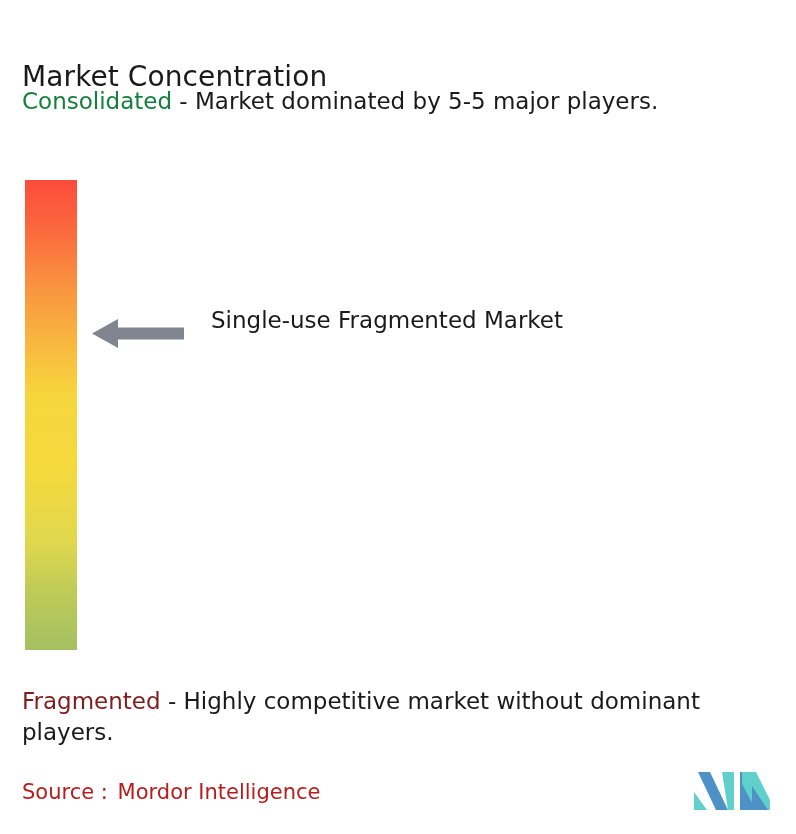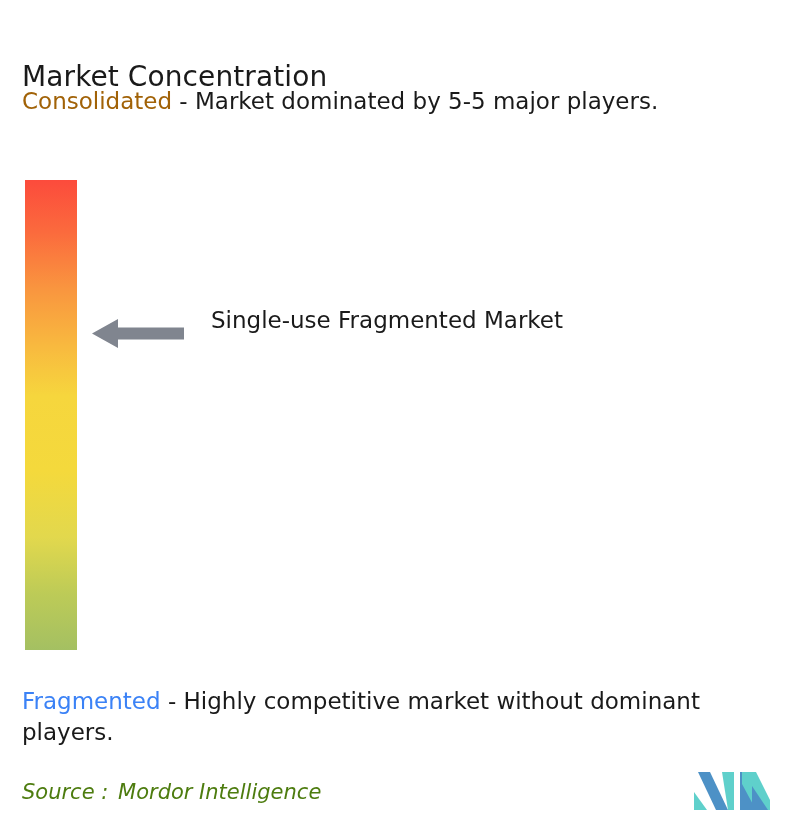--- a/index.html
+++ b/index.html
@@ -40,36 +40,36 @@
     position: absolute;
     left: 22px;
     top: 86px;
     width: 740px;
     font-size: 23px;
     font-weight: 400;
     line-height: 31px;
     color: #1a1a1a;
   }
   .legend-top .kw {
-    color: #a16207;
+    color: #15803d;
   }
 
   
   .legend-bottom {
     position: absolute;
     left: 22px;
     top: 686px;
     width: 760px;
     font-size: 23px;
     font-weight: 400;
     line-height: 31px;
     color: #1a1a1a;
   }
   .legend-bottom .kw {
-    color: #3b82f6;
+    color: #7f1d1d;
     margin-top: 20px;
   }
 
   
   .scale-bar {
     position: absolute;
     left: 25px;
     top: 180px;
     width: 52px;
     height: 470px;
@@ -109,23 +109,22 @@
     color: #1a1a1a;
   }
 
   
   .source {
     position: absolute;
     left: 22px;
     top: 780px;
     font-size: 21px;
     font-weight: 400;
-    color: #4d7c0f;
+    color: #b91c1c;
     white-space: nowrap;
-    font-style: italic;
   }
   .source .src-label { margin-right: 3px; }
 
   
   .logo {
     position: absolute;
     left: 694px;
     top: 770px;
     width: 76px;
     height: 42px;

